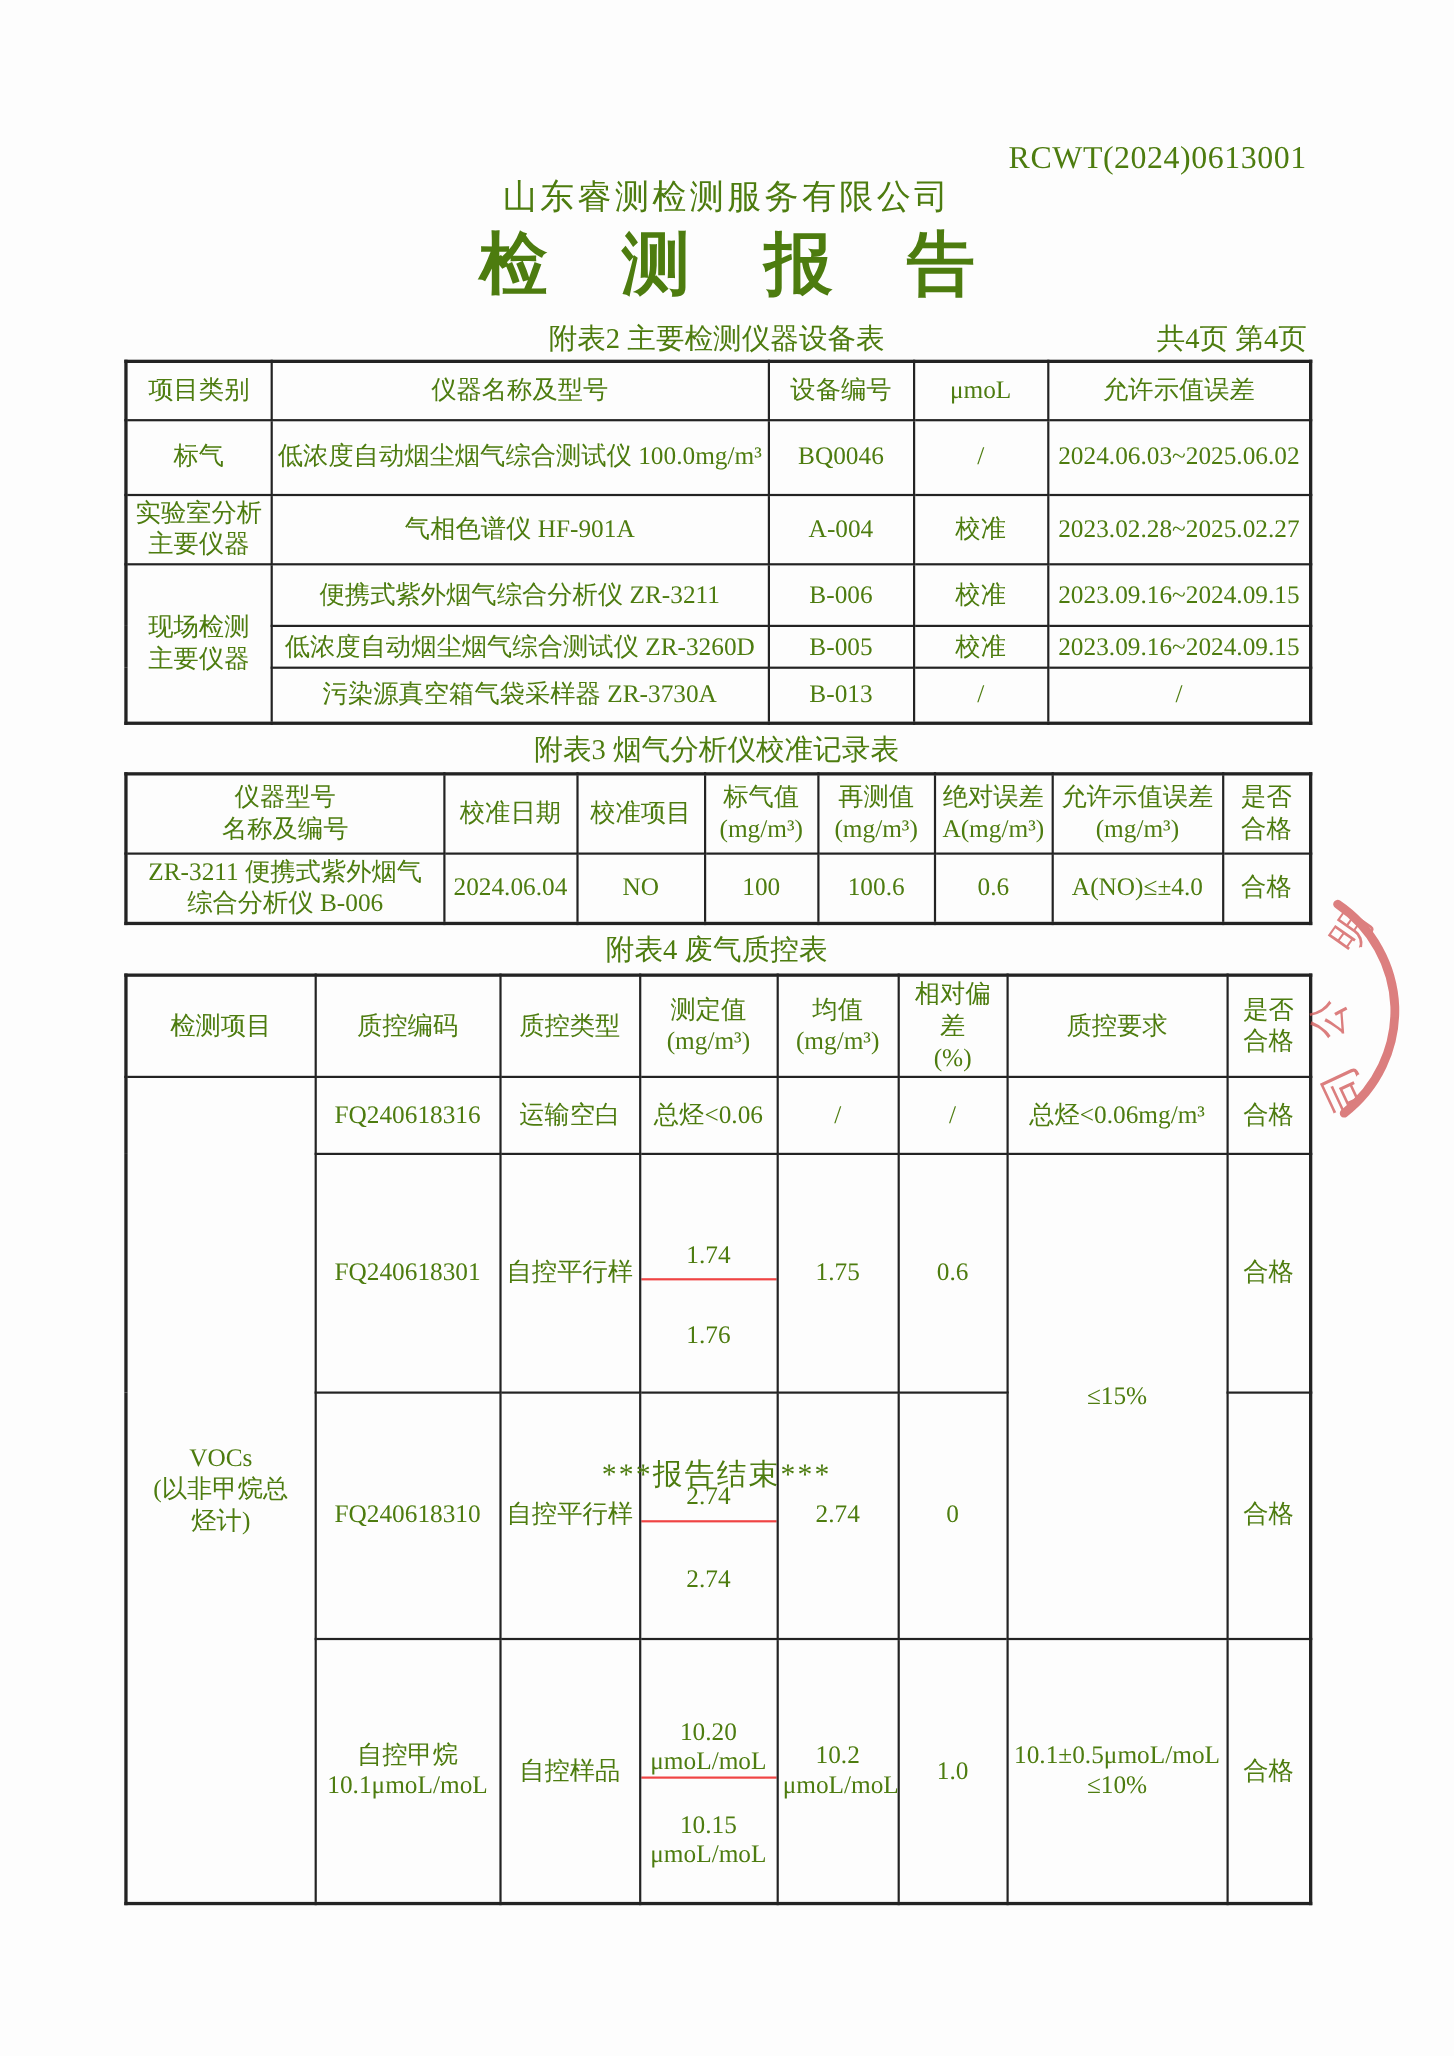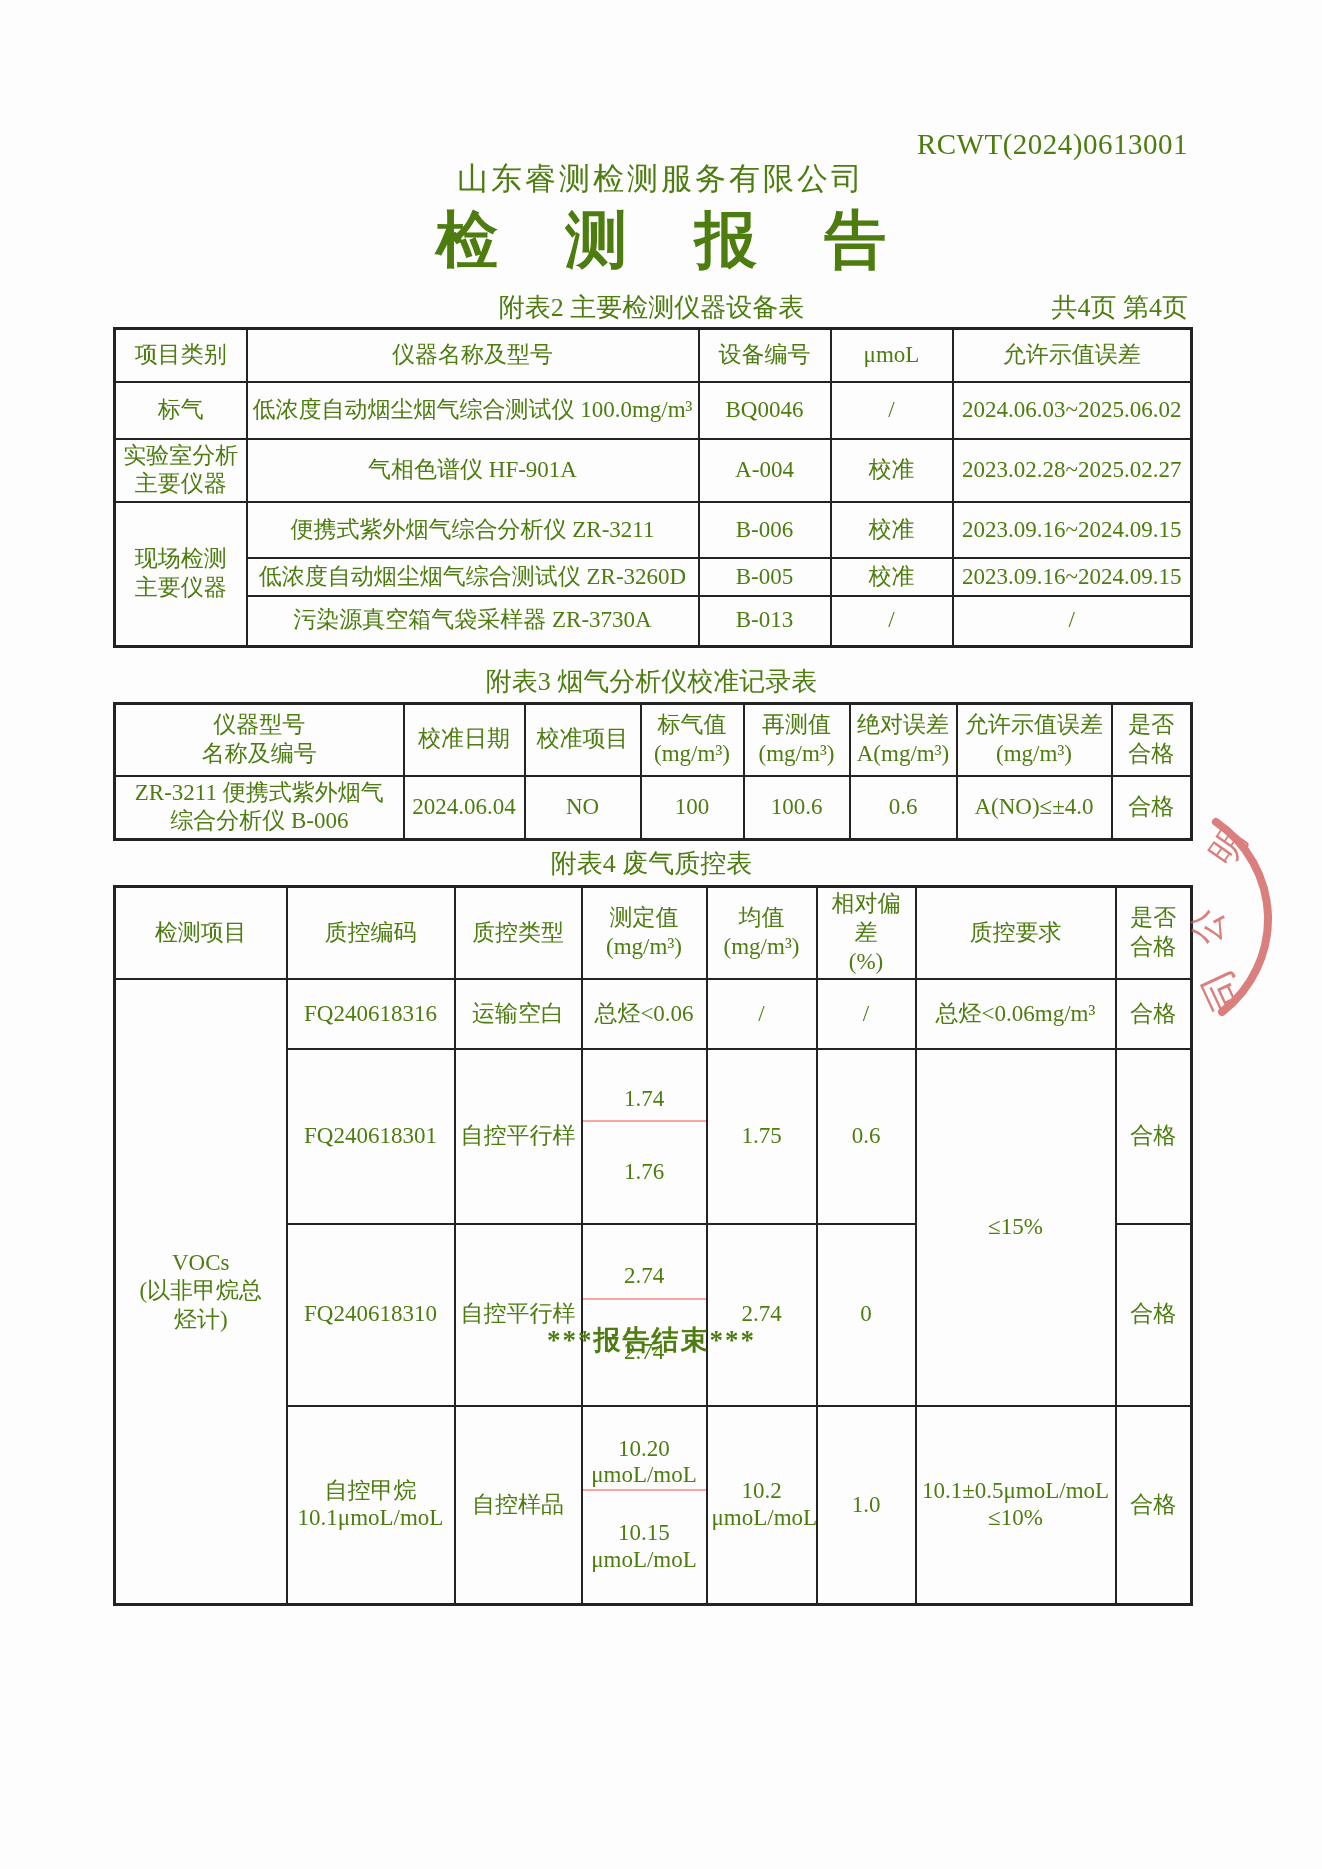--- a/index.html
+++ b/index.html
@@ -46,25 +46,25 @@
     white-space:pre-line;
     line-height:1.25;
     padding:2px 4px;
   }
   table { border:3px solid #232323; }
   .split-cell { padding:0; }
   .split-cell .half {
     display:flex; align-items:center; justify-content:center;
     line-height:1.15; white-space:pre-line;
   }
-  .split-cell .half.top { border-bottom:2px solid #fca5a5; }
+  .split-cell .half.top { border-bottom:2px solid #ef4444;margin-top:42px; }
   .tight { line-height:1.15; }
   .footer-end {
     position:absolute; top:1322px; left:113px; width:1077px;
-    text-align:center; font-size:27px; font-weight:bold; letter-spacing:2px;
+    text-align:center; font-size:27px; font-weight:normal; letter-spacing:2px;
   }
   .seal-svg { position:absolute; top:0; left:0; pointer-events:none; }
 </style>
 </head>
 <body>
 
 <div class="page">
 
   <div class="report-no">RCWT(2024)0613001</div>
   <div class="company-name">山东睿测检测服务有限公司</div>
@@ -82,21 +82,21 @@
         <col style="width:239px">
     </colgroup>
     <tbody>
         <tr style="height:53px">
       <td>项目类别</td>
       <td>仪器名称及型号</td>
       <td>设备编号</td>
       <td>μmoL</td>
       <td>允许示值误差</td>
     </tr>
-    <tr style="height:57px">
+    <tr style="height:68px">
       <td>标气</td>
       <td>低浓度自动烟尘烟气综合测试仪 100.0mg/m³</td>
       <td>BQ0046</td>
       <td>/</td>
       <td>2024.06.03~2025.06.02</td>
     </tr>
     <tr style="height:62px">
       <td>实验室分析
 主要仪器</td>
       <td>气相色谱仪 HF-901A</td>

